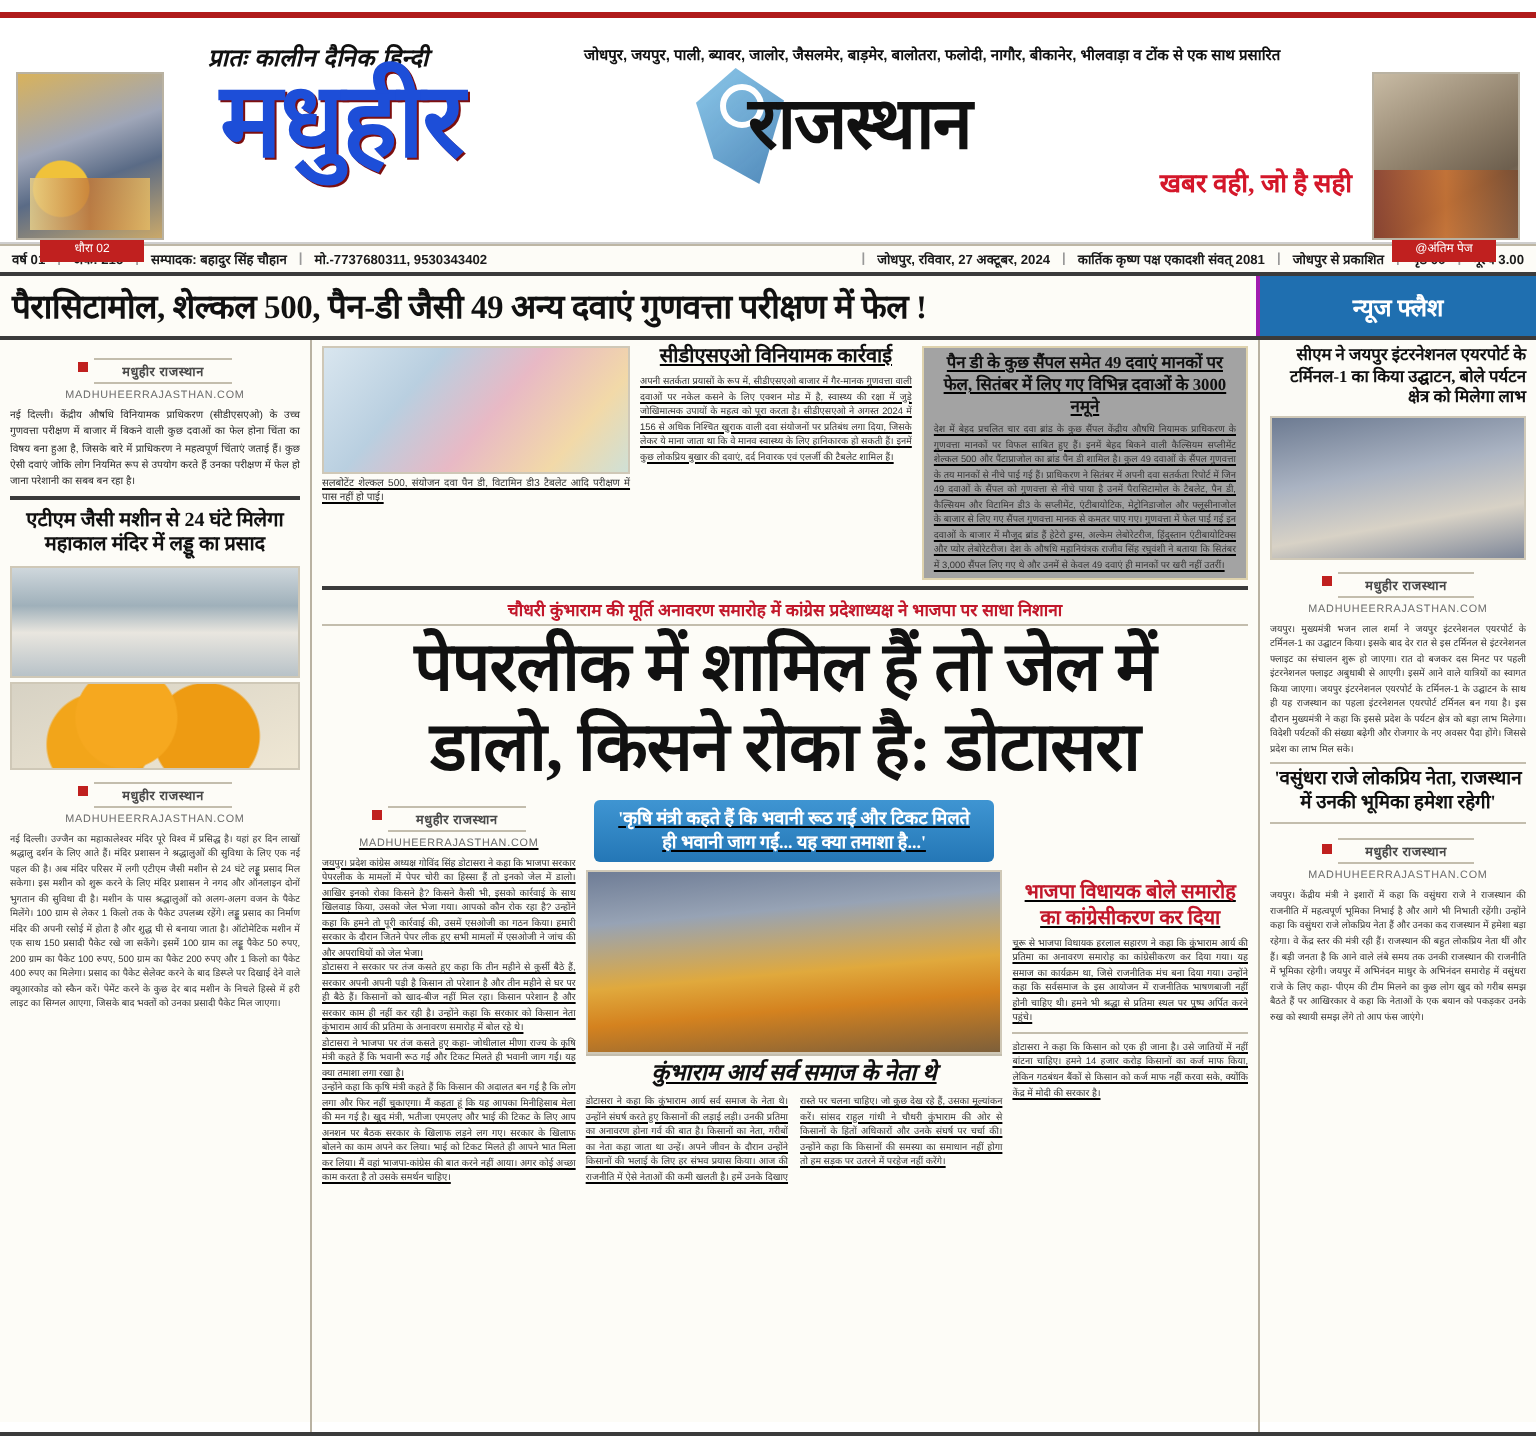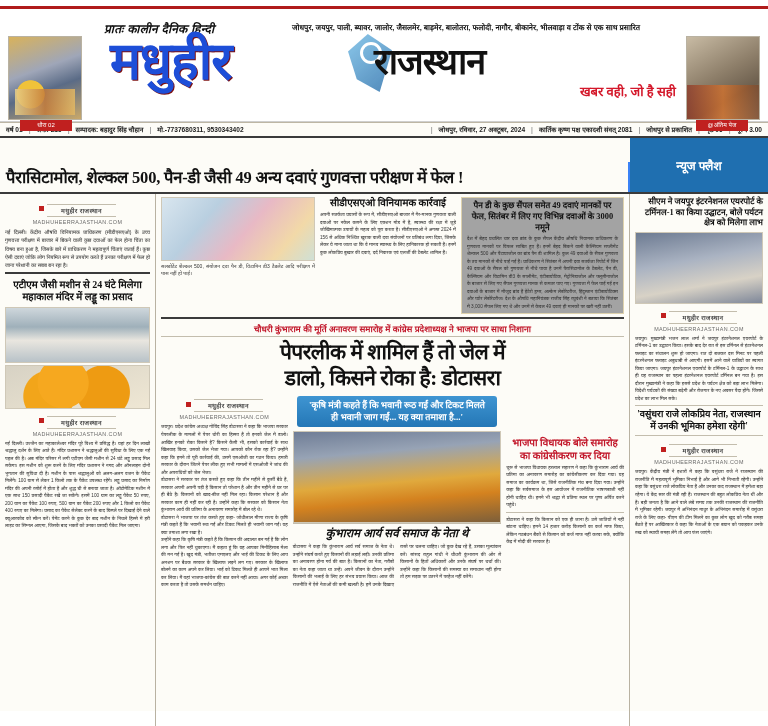--- a/index.html
+++ b/index.html
@@ -132,22 +132,21 @@
     display: flex; align-items: stretch;
     border-bottom: 2px solid #3b3b3b;
     background: #fdfcf7;
   }
   .lead-head {
     flex: 1 1 auto;
     padding: 3px 6px 4px 6px;
     font-size: 16.5px; font-weight: 900; color: #111;
     font-family: "Liberation Serif","DejaVu Serif",serif;
     letter-spacing: -.2px; white-space: nowrap;
-    border-right: 2px solid #3b82f6;
-    margin-top: 24px;
+    border-right: 2px solid #a21caf;
   }
   .newsflash-tab {
     width: 138px; flex: 0 0 138px;
     display: flex; align-items: center; justify-content: center;
     background: #1f6fb0; color: #fff;
     font-size: 12px; font-weight: 900;
     font-family: "Liberation Serif","DejaVu Serif",serif;
   }
 
   
@@ -196,21 +195,21 @@
   
   .kicker {
     text-align: center; font-size: 8.6px; font-weight: 900; color: #c2182b;
     font-family: Liberation Sans, sans-serif;
     padding: 2px 0 1px; line-height: 1.25;
     border-bottom: 1px solid #c3bdad;
   }
   .mainhead {
     text-align: center; color: #111;
     font-family: "Liberation Serif","DejaVu Serif",serif;
-    font-weight: 900; font-size: 21px; line-height: 1.08;
+    font-weight: 900; font-size: 34px; line-height: 1.08;
     padding: 4px 0 3px; letter-spacing: -.5px;
   }
   .quote-box {
     margin: 3px 4px 4px 4px;
     background: linear-gradient(180deg,#3f95d2,#2477b6);
     color: #fff; border-radius: 3px;
     padding: 4px 8px;
     font-size: 9px; font-weight: bold; line-height: 1.3;
     font-family: "Liberation Serif","DejaVu Serif",serif;
     text-align: center;
@@ -255,21 +254,21 @@
   }
   .panel-beige {
     background: #a3a3a3; border: 1px solid #ded2ad;
     padding: 3px 5px;
   }
   .panel-title {
     text-align:center; font-weight:900; color:#111;
     font-family:"Liberation Serif","DejaVu Serif",serif;
     font-size: 8.4px; line-height: 1.28; padding-bottom: 2px;
   }
-  .row { display: flex; gap: 5px; }
+  .row { display: flex; gap: 5px; text-decoration: underline; }
   .bottom-rule { border-top: 2px solid #3b3b3b; }
 </style>
 </head>
 <body>
 
 <div class="page">
 
   <div class="masthead">
     <div class="top-rule"></div>
 

